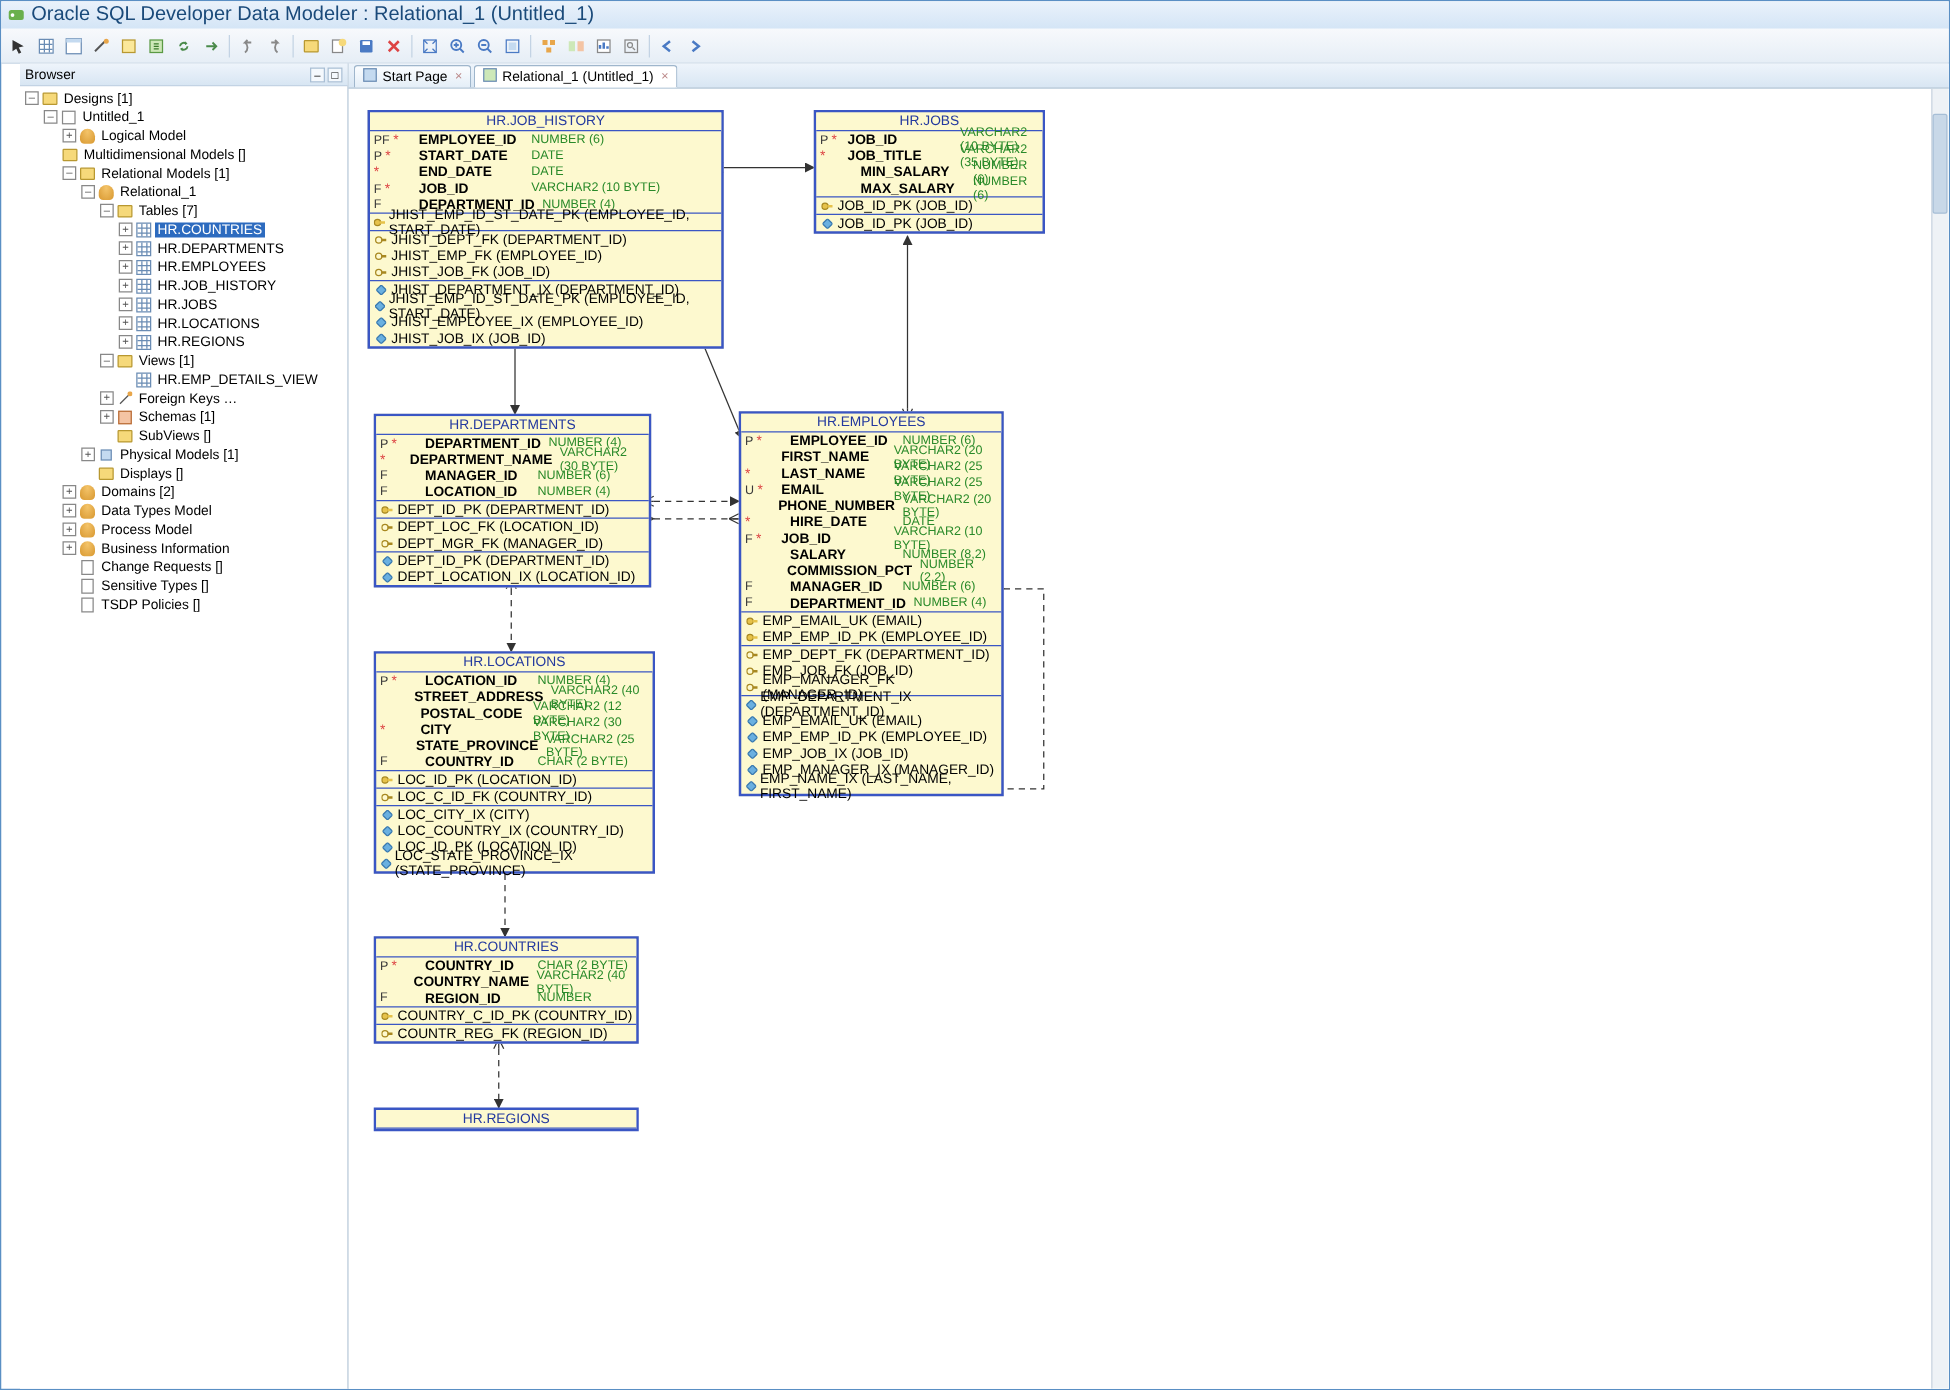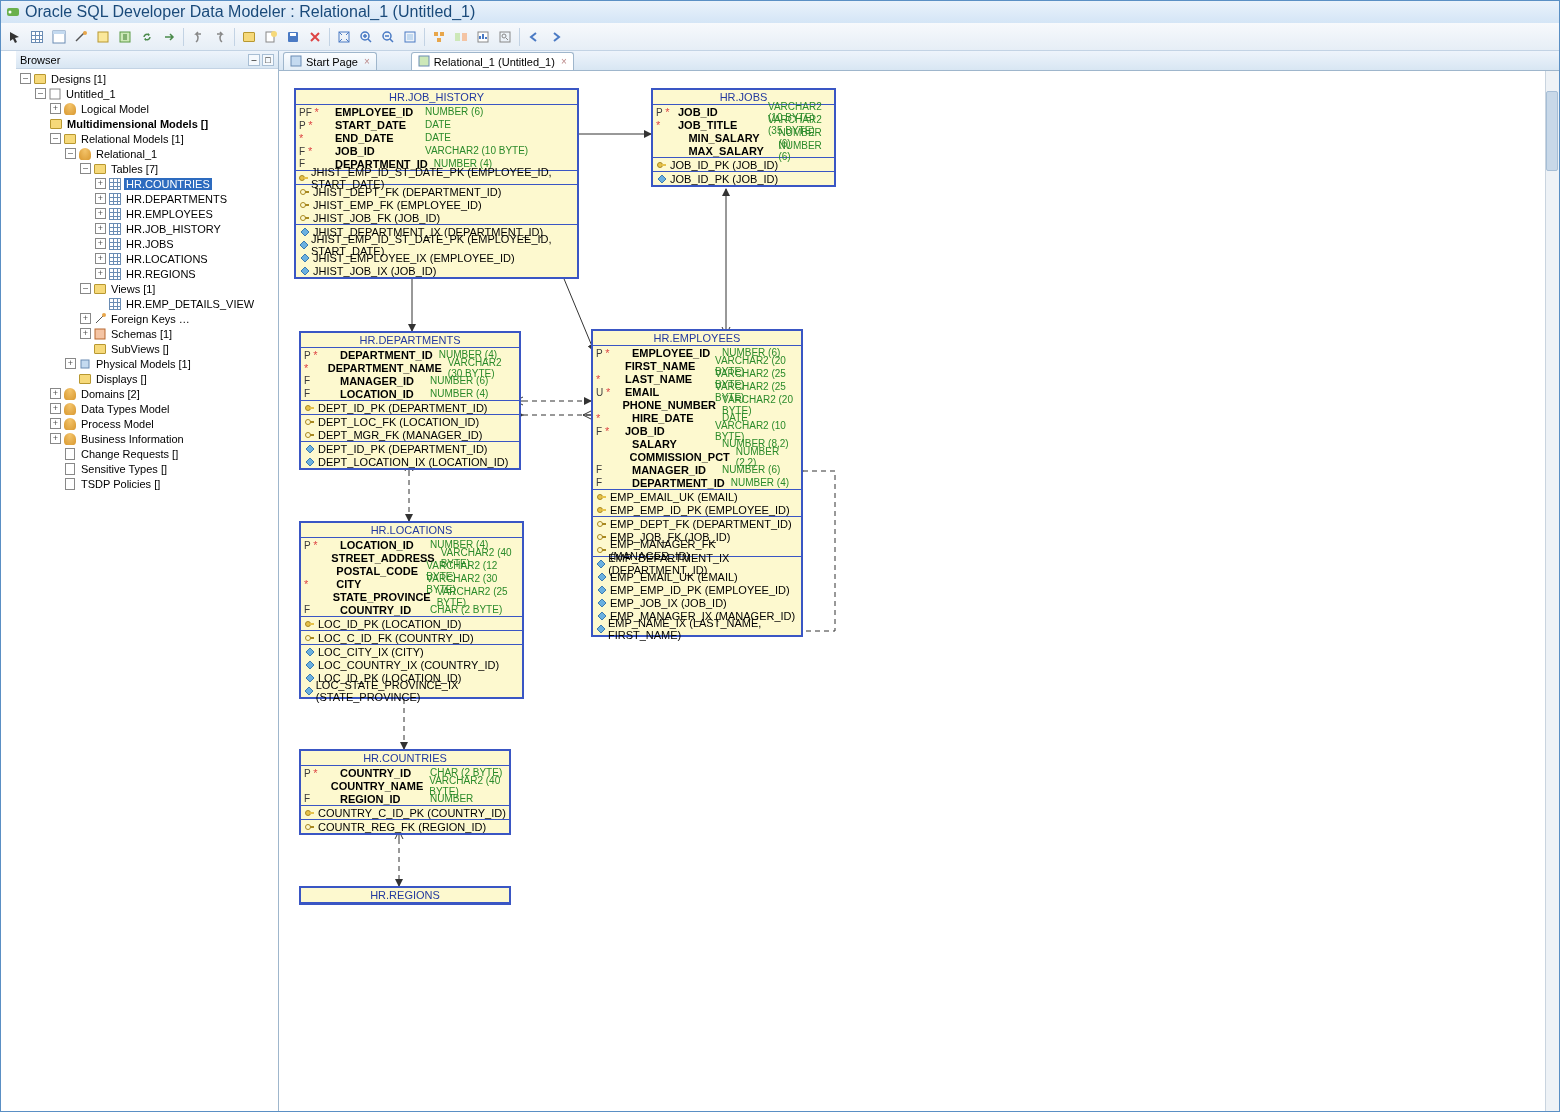--- a/index.html
+++ b/index.html
@@ -21,21 +21,21 @@
 .tree { flex: 1; overflow: auto; padding: 2px 0; font-size: 11px; }
 .tree .node { display: flex; align-items: center; height: 15px; padding-left: 4px; white-space: nowrap; }
 .tree .expander { width: 11px; height: 11px; border: 1px solid #888; display: inline-flex; align-items: center; justify-content: center; font-size: 9px; line-height: 1; margin-right: 2px; background: #fff; color: #555; }
 .tree .spacer { width: 13px; display: inline-block; }
 .tree .ticon { width: 14px; height: 14px; margin-right: 2px; display: inline-flex; align-items: center; justify-content: center; }
 .tree .label { padding: 0 2px; }
 .tree .selected .label { background: #2d6bbf; color: #fff; }
 .main-pane { flex: 1; display: flex; flex-direction: column; background: #fff; justify-content: space-between; }
 .tabbar { height: 20px; background: linear-gradient(#eef4fb, #d8e6f3); display: flex; align-items: flex-end; padding: 0 4px; border-bottom: 1px solid #9fb6cc; gap: 2px; }
 .tab { height: 18px; background: linear-gradient(#fbfdff, #e4eef7); border: 1px solid #9fb6cc; border-bottom: none; border-radius: 3px 3px 0 0; padding: 0 6px; display: flex; align-items: center; gap: 4px; font-size: 11px; }
-.tab.active { background: #fff; margin-left: 32px; }
+.tab.active { background: #fff; }
 .tab .close { color: #b88; font-size: 10px; margin-left: 2px; }
 .diagram-wrap { flex: 1; position: relative; overflow: auto; background: #fff; }
 .diagram { position: relative; width: 1280px; height: 1000px; }
 .entity { position: absolute; font-size: 11px; background: #fdf9cf; border: 2px solid #3a56c4; }
 .entity .ehead { background: #fdf9cf; text-align: center; padding: 1px 4px; border-bottom: 1px solid #3a56c4; color: #23399f; font-size: 11px; }
 .entity .sect { border-top: 1px solid #3a56c4; }
 .entity .row { display: flex; align-items: center; height: 13px; padding: 0 3px; }
 .entity .pf { width: 36px; font-size: 10px; color: #3a3a3a; }
 .entity .col { flex: 0 0 auto; min-width: 90px; padding-right: 6px; font-weight: bold; }
 .entity .typ { color: #2a8a2a; font-size: 10px; }
@@ -236,21 +236,21 @@
             </span>
             <span class="label">Untitled_1</span>
           </div>
           <div class="node" style="padding-left: 34px;">
             <span class="expander">+</span>
             <span class="ticon">
               <span class="ico-db"></span>
             </span>
             <span class="label">Logical Model</span>
           </div>
-          <div class="node" style="padding-left: 20px; font-weight: bold;">
+          <div class="node" style="padding-left: 20px;">
             <span class="spacer"></span>
             <span class="ticon">
               <span class="ico-folder"></span>
             </span>
             <span class="label">Multidimensional Models []</span>
           </div>
           <div class="node" style="padding-left: 34px;">
             <span class="expander">–</span>
             <span class="ticon">
               <span class="ico-folder"></span>

